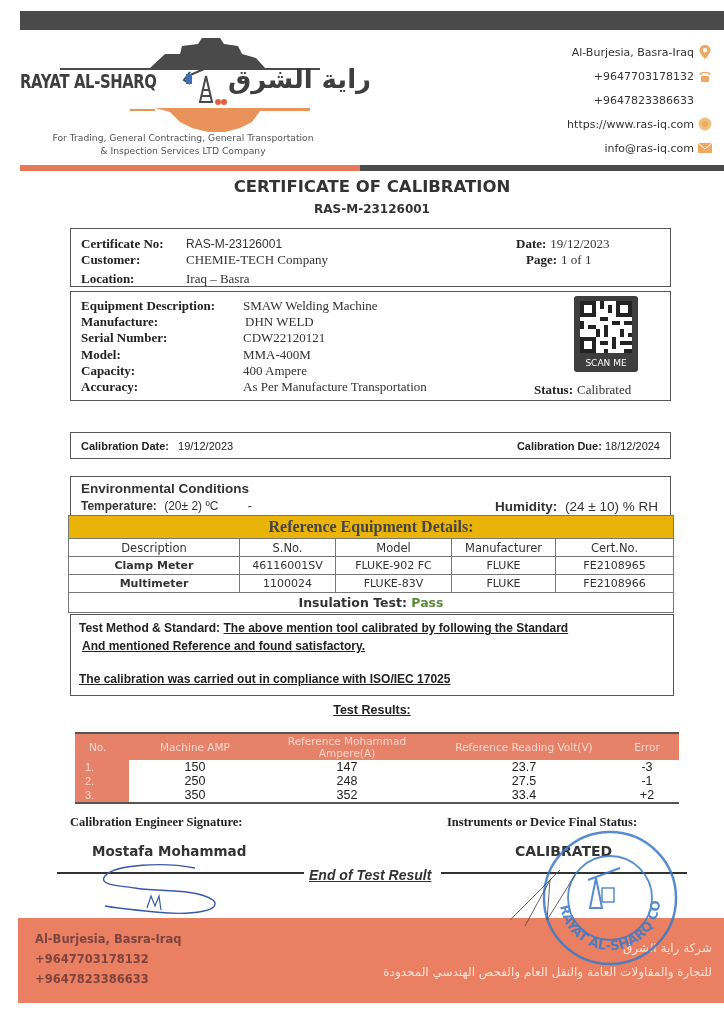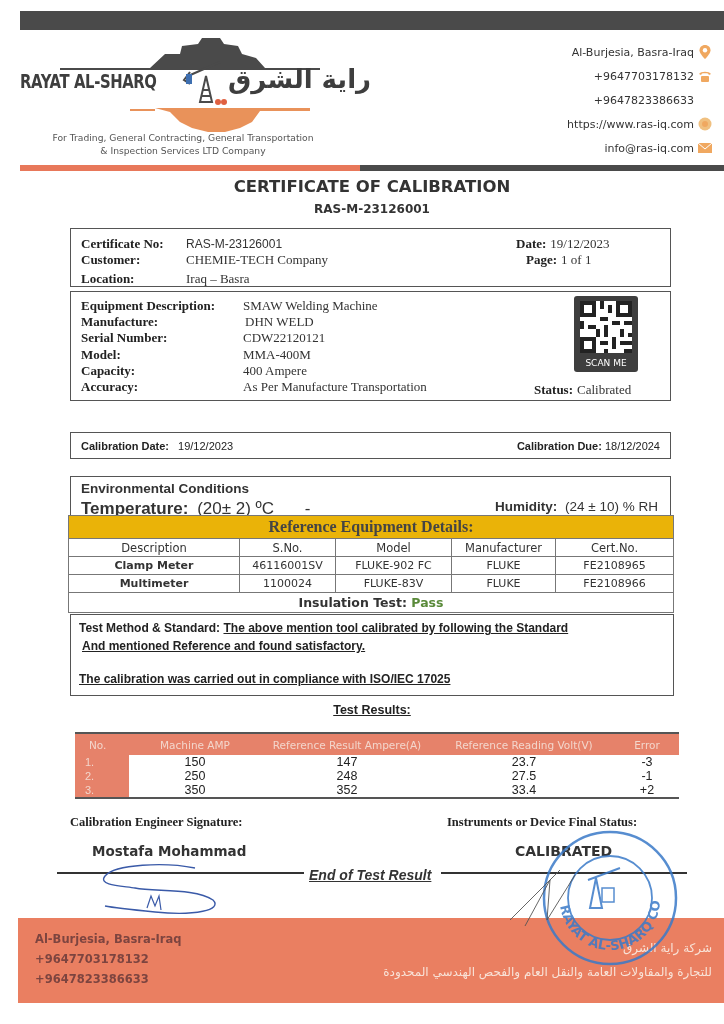--- a/index.html
+++ b/index.html
@@ -224,21 +224,21 @@
     <span style="margin-left:6px;">19/12/2023</span>
   </div>
   <div class="abs" style="right:10px;top:7px;">
     <b>Calibration Due:</b>
     <span>18/12/2024</span>
   </div>
 </div>
 
 <div class="abs box env">
   <div class="abs" style="left:10px;top:4px;font-weight:bold;font-size:13.5px;color:#333;">Environmental Conditions</div>
-  <div class="abs" style="left:10px;top:22px;font-size:17px;color:#333;">
+  <div class="abs" style="left:10px;top:22px;font-size:12px;color:#333;">
     <b>Temperature:</b>
     <span style="margin-left:4px;">(20± 2) ºC</span>
     <span style="margin-left:26px;">-</span>
   </div>
   <div class="abs" style="right:12px;top:22px;font-size:13.5px;color:#333;">
     <b>Humidity:</b>
     <span style="margin-left:4px;">(24 ± 10) % RH</span>
   </div>
 </div>
 
@@ -293,21 +293,21 @@
 </div>
 
 <div class="abs results-title">Test Results:</div>
 
 <div class="abs tr">
   <table>
     <thead>
       <tr>
         <td style="width:34px;text-align:left;padding-left:14px;">No.</td>
         <td style="width:130px;">Machine AMP</td>
-        <td style="width:170px;">Reference Result Ampere(A)</td>
+        <td style="width:170px;">Reference Mohammad Ampere(A)</td>
         <td style="width:180px;">Reference Reading Volt(V)</td>
         <td>Error</td>
       </tr>
     </thead>
     <tbody>
       <tr>
         <td class="no" style="text-align:left;padding-left:10px;">1.</td>
         <td>150</td>
         <td>147</td>
         <td>23.7</td>

